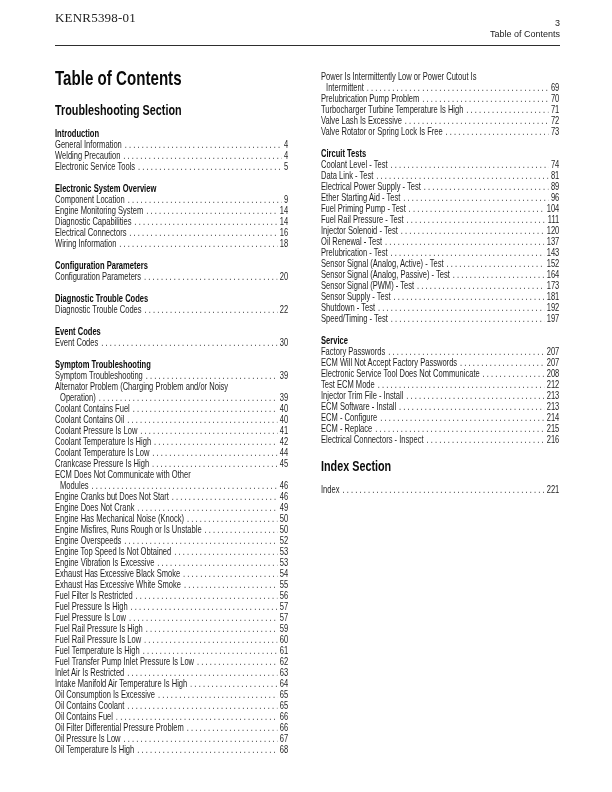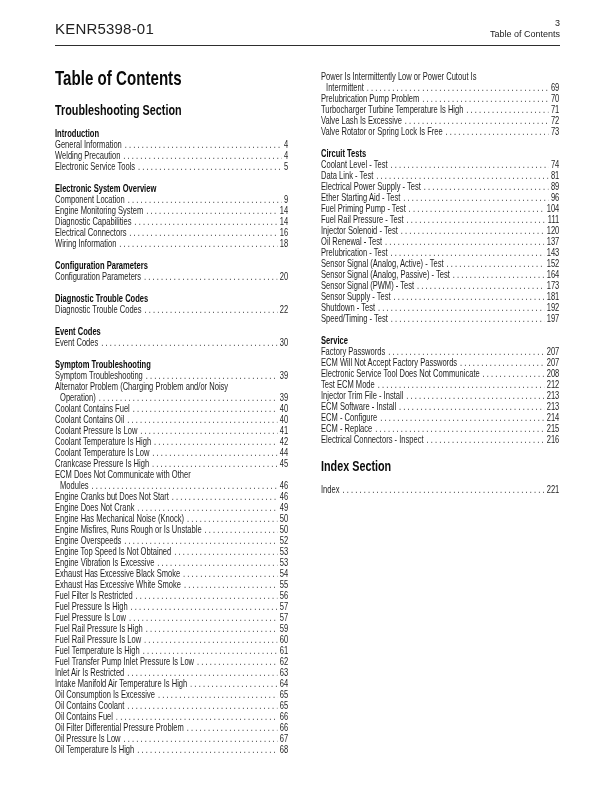--- a/index.html
+++ b/index.html
@@ -7,23 +7,24 @@
     width: 612px; height: 792px;
     background: #ffffff;
     overflow: hidden;
     font-family: "Liberation Sans", sans-serif;
     color: #1d1d1d;
   }
   .page { position: absolute; left: 0; top: 0; width: 612px; height: 792px; background: #fff; }
 
   
   .hdr-left {
-    position: absolute; left: 55px; top: 20px;
-    font-size: 15px; letter-spacing: 0.2px; color: #222;
+    position: absolute; left: 55px; top: 10px;
+    font-size: 13px; letter-spacing: 0.2px; color: #222;
     white-space: nowrap;
+    font-family: Liberation Serif, serif;
   }
   .hdr-right {
     position: absolute; right: 52px; top: 18px;
     text-align: right; font-size: 9px; line-height: 10.5px; color: #222;
     white-space: nowrap;
   }
   .hdr-rule {
     position: absolute; left: 55px; top: 45px; width: 505px; height: 0;
     border-top: 1px solid #2e2e2e;
   }

